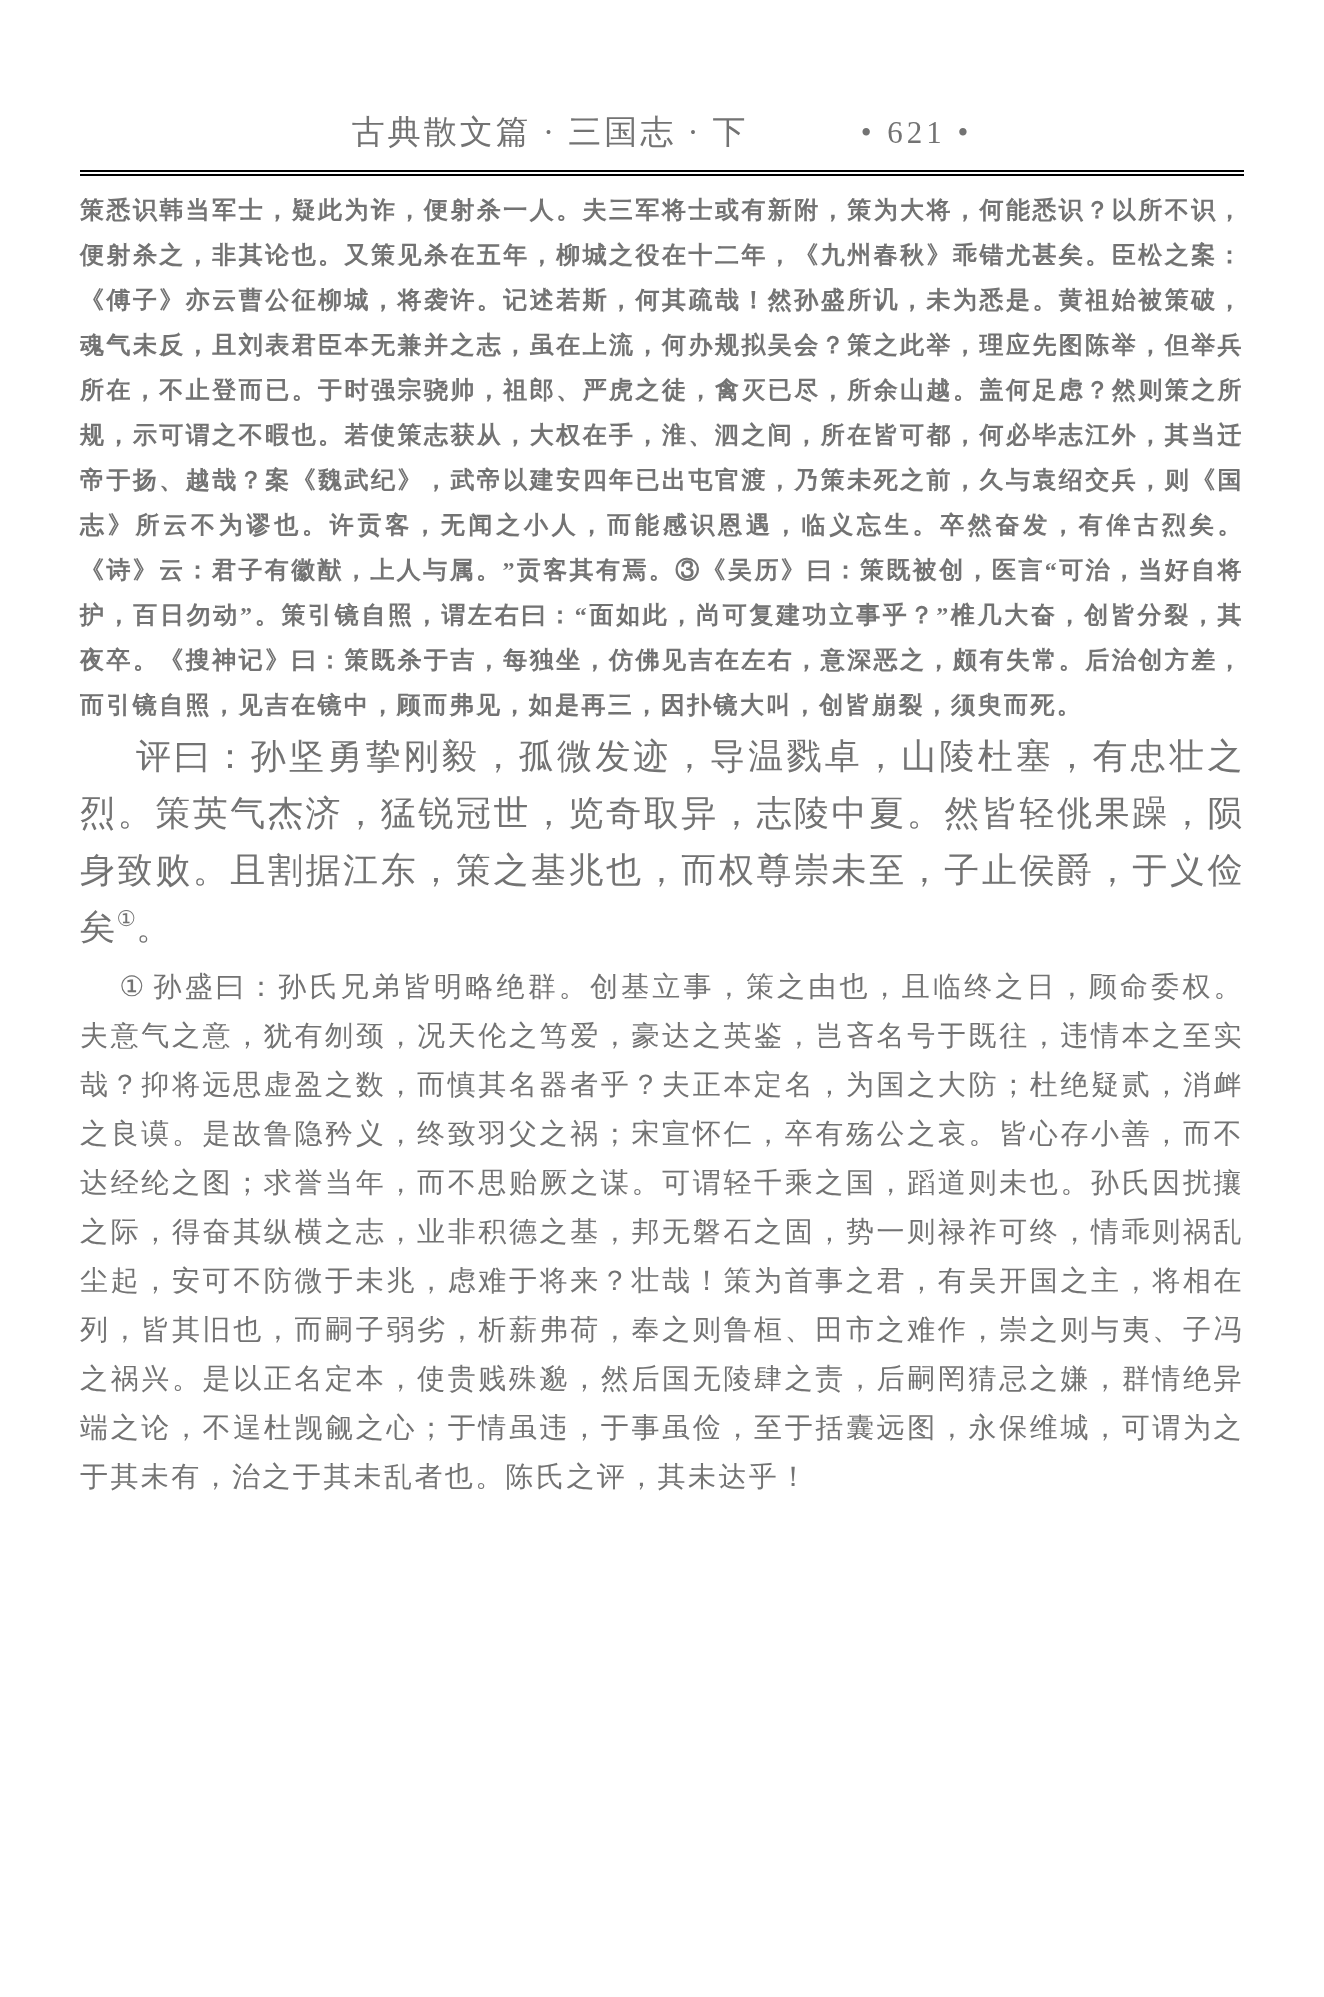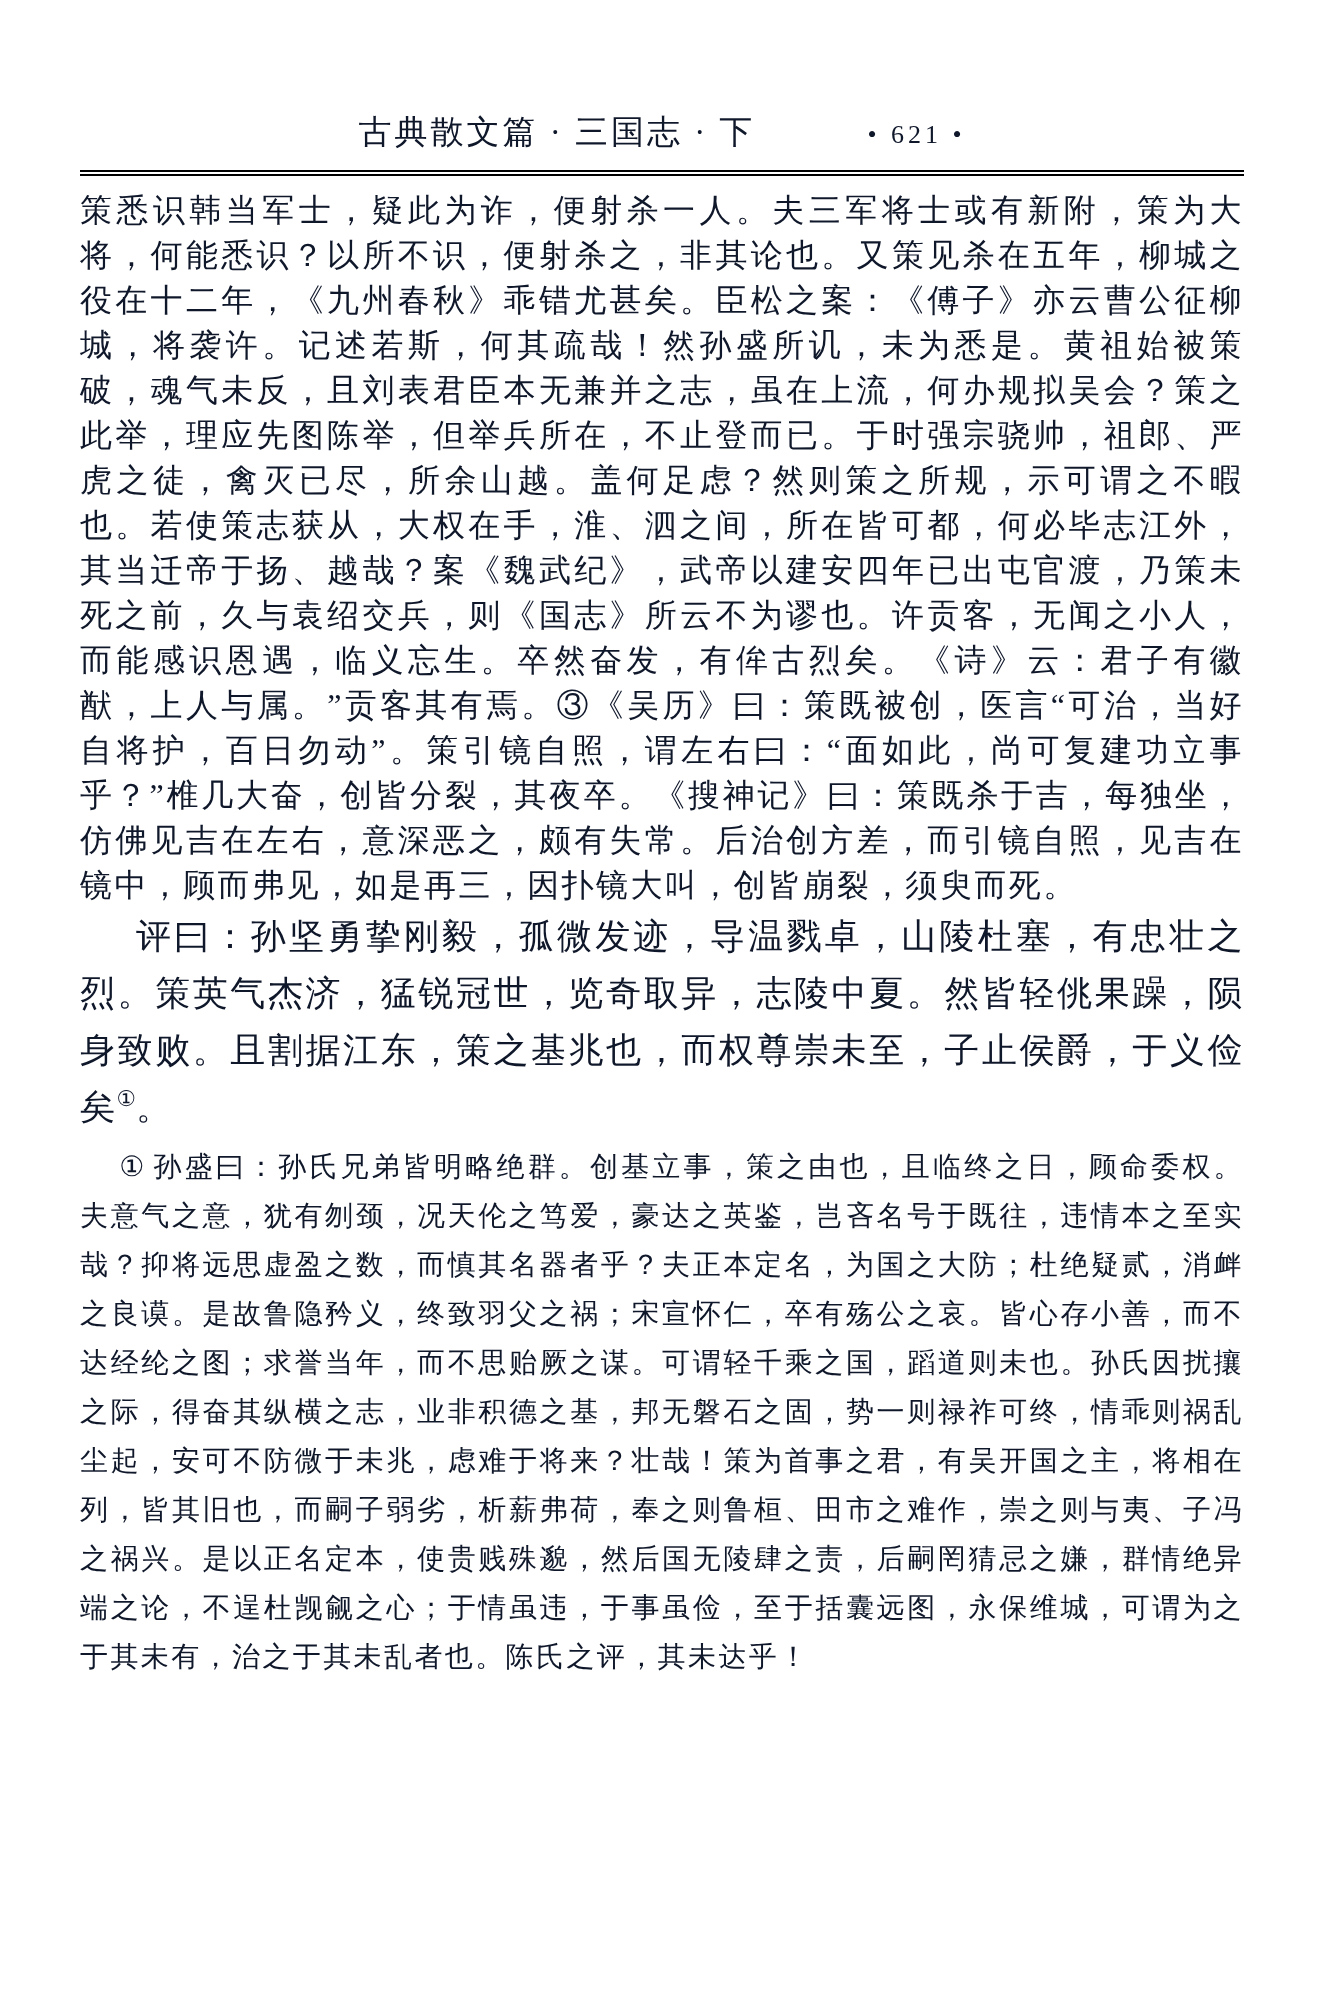--- a/index.html
+++ b/index.html
@@ -7,58 +7,59 @@
     padding: 0;
     background: #ffffff;
   }
   .page {
     position: relative;
     width: 1324px;
     height: 1997px;
     box-sizing: border-box;
     padding: 0 80px;
     background: #ffffff;
-    color: #0f172a;
+    color: #737373;
     font-family: "Liberation Serif", "DejaVu Serif", serif;
     overflow: hidden;
   }
   .header {
     margin-top: 110px;
     display: flex;
     justify-content: center;
     align-items: baseline;
     gap: 112px;
     white-space: nowrap;
   }
   .header-title {
     font-size: 33px;
     letter-spacing: 3px;
     font-weight: 500;
   }
   .page-number {
-    font-size: 26px;
+    font-size: 31px;
     letter-spacing: 4px;
   }
   .rule { margin-top: 15px; }
   .rule-a { height: 2px; background: #000; }
   .rule-b { height: 2px; background: #000; margin-top: 2px; }
 
   p { margin: 0; }
 
   .cjk-justify {
     text-align: justify;
     text-justify: inter-character;
     word-break: break-all;
   }
 
   .annotation {
     margin-top: 12px;
-    font-size: 32px;
+    font-size: 24px;
     line-height: 45px;
     letter-spacing: 2.4px;
+    font-weight: bold;
   }
 
   .main {
     font-size: 35px;
     line-height: 57px;
     letter-spacing: 1.6px;
     text-indent: 1.6em;
   }
   .main-first { margin-top: 152px; }
 

